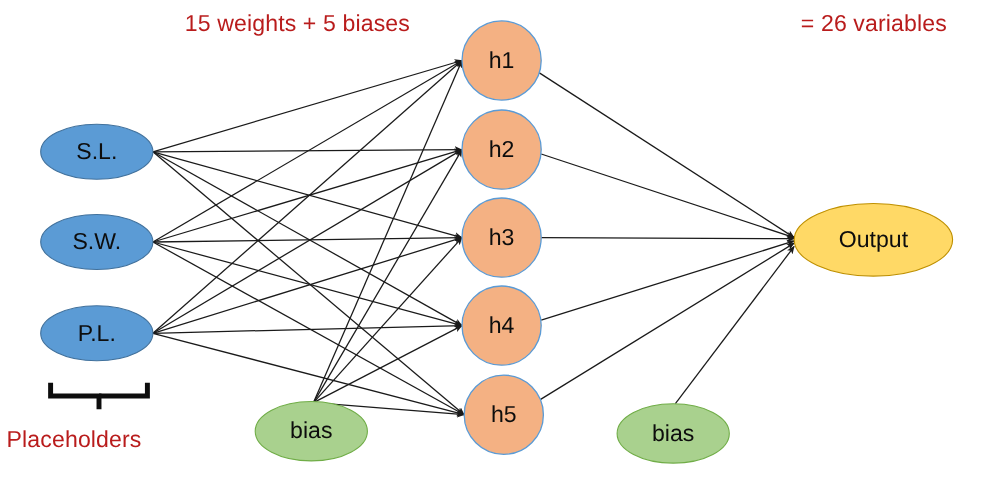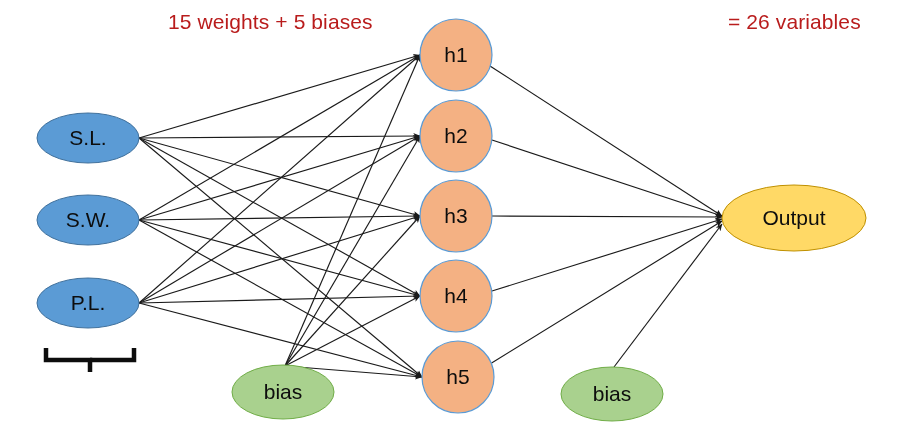--- a/index.html
+++ b/index.html
@@ -58,20 +58,21 @@
 </head>
 <body>
 
 <div id="canvas">
 
   <div class="annot" style="left:168px; top:10px;">15 weights + 5 biases</div>
 
 
   <div class="annot" style="left:718px; top:10px;margin-left:10px;">= 26 variables</div>
 
+  <div class="annot" style="left:6px; top:388px;">Placeholders</div>
 
   <svg id="net-svg" viewBox="0 0 905 436">
     <defs>
       <marker id="arrow" viewBox="0 0 10 10" refX="9.4" refY="5" markerWidth="6.2" markerHeight="6.2" orient="auto-start-reverse">
         <path d="M 0 0.6 L 10 5 L 0 9.4 L 2.6 5 Z" fill="#1a1a1a"></path>
       </marker>
     </defs>
 
     <g>
       <line class="edge" x1="139" y1="138" x2="420" y2="55" marker-end="url(#arrow)"></line>

